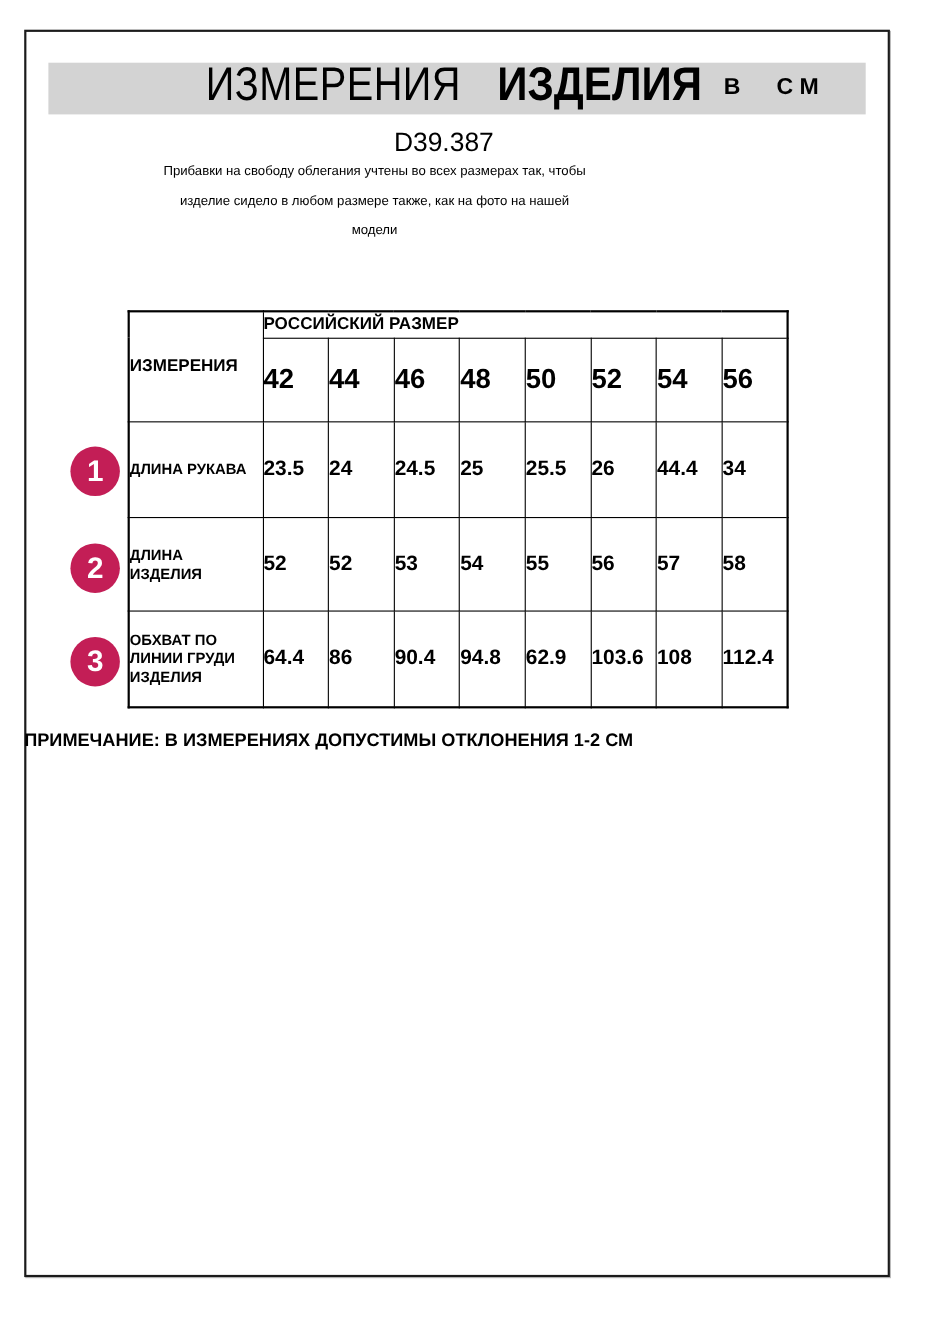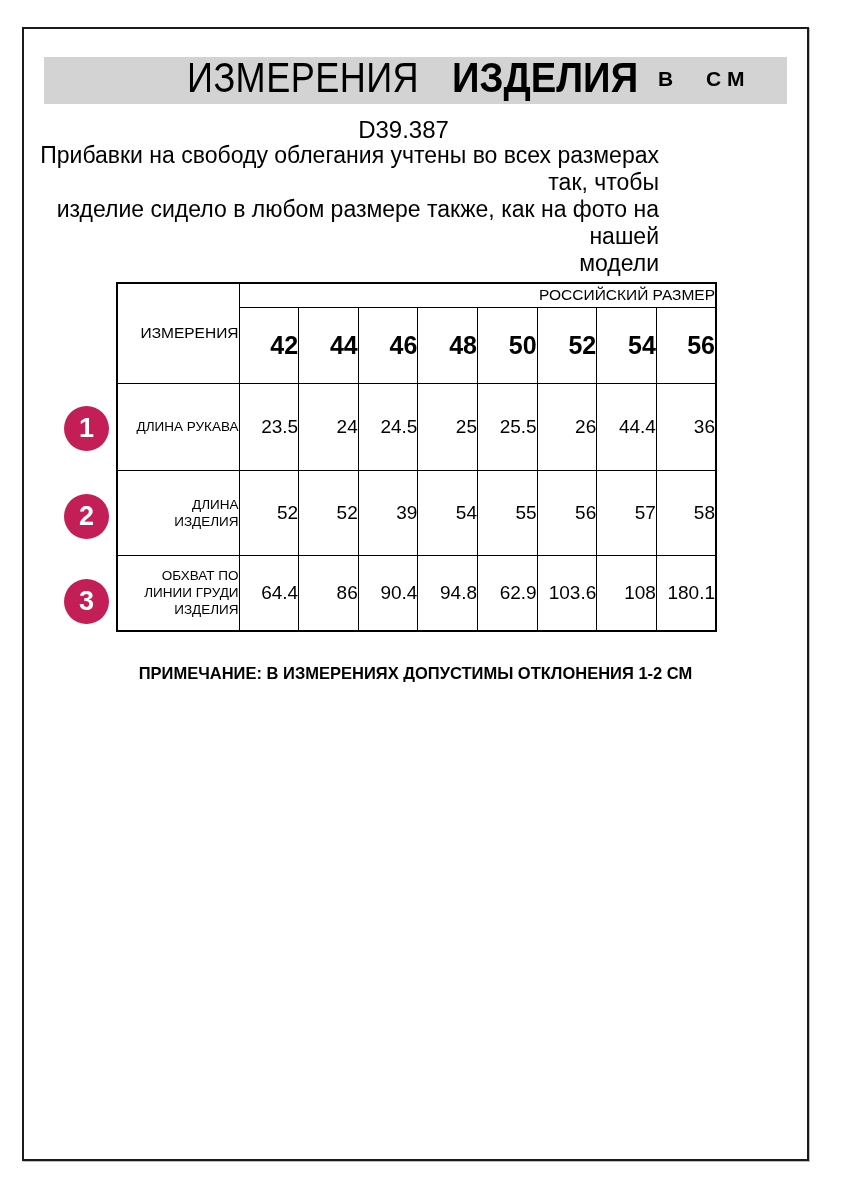--- a/index.html
+++ b/index.html
@@ -20,50 +20,50 @@
   .tw { position:absolute; top:0; line-height:41px; white-space:nowrap; }
   .tw1 { left:143px; font-size:43px; transform:scaleX(.84); transform-origin:0 50%; letter-spacing:.5px; }
   .tw2 { left:408px; font-size:43px; font-weight:bold; transform:scaleX(.89); transform-origin:0 50%; }
   .tw3 { left:614px; top:1px; font-size:21px; line-height:41px; letter-spacing:6px; word-spacing:15px;font-weight:bold; }
   .code {
     position:absolute; left:22px; top:115px; width:699px;
     text-align:center; font-size:24px; line-height:30px;margin-left:32px;
   }
   .desc {
     position:absolute; left:22px; top:142px; width:637px;
-    text-align:right; font-size:23px; line-height:27px; white-space:pre-line;
+    text-align:center; font-size:12px; line-height:27px; white-space:pre-line;
   }
   .size-table {
     position:absolute; left:116px; top:282px; width:601px;
     border-collapse:collapse; table-layout:fixed;
     border:2px solid #000;
   }
-  .size-table td { border:1.5px solid #000; text-align:right; vertical-align:middle; padding:0; }
+  .size-table td { border:1.5px solid #000; text-align:left; vertical-align:middle; padding:0;font-weight:bold; }
   col.c0 { width:122px; }
   tr.hr1 { height:24px; }
   tr.hr2 { height:76px;margin-top:32px; }
   tr.r1 { height:87px;margin-left:32px; }
   tr.r2 { height:85px; }
-  tr.r3 { height:76px; }
+  tr.r3 { height:88px; }
   .meas-h { font-size:15.5px; }
   .group-h { font-size:15.5px; }
   .size-h { font-size:25px; font-weight:bold; }
   .lbl { font-size:13.5px; white-space:pre-line; line-height:17px; }
   .val { font-size:19px; }
   .marker {
     position:absolute; left:64px; width:45px; height:45px; border-radius:50%;
     display:flex; align-items:center; justify-content:center;
     color:#fff; font-size:27px; font-weight:bold;
   }
   .m1 { top:406px; }
   .m2 { top:494px; }
   .m3 { top:579px; }
   .note {
     position:absolute; left:22px; top:663px; width:787px;
-    text-align:center; font-size:16.5px; font-weight:bold; line-height:21px;
+    text-align:left; font-size:16.5px; font-weight:bold; line-height:21px;
   }
 </style>
 </head>
 <body>
 
 <div class="frame"></div>
 
 <div class="title-bar">
   <span class="tw tw1">ИЗМЕРЕНИЯ</span>
   <span class="tw tw2">ИЗДЕЛИЯ</span>
@@ -98,46 +98,46 @@
     </tr>
     <tr class="r1">
       <td class="lbl">ДЛИНА РУКАВА</td>
       <td class="val">23.5</td>
       <td class="val">24</td>
       <td class="val">24.5</td>
       <td class="val">25</td>
       <td class="val">25.5</td>
       <td class="val">26</td>
       <td class="val">44.4</td>
-      <td class="val">36</td>
+      <td class="val">34</td>
     </tr>
     <tr class="r2">
       <td class="lbl">ДЛИНА
 ИЗДЕЛИЯ</td>
       <td class="val">52</td>
       <td class="val">52</td>
-      <td class="val">39</td>
+      <td class="val">53</td>
       <td class="val">54</td>
       <td class="val">55</td>
       <td class="val">56</td>
       <td class="val">57</td>
       <td class="val">58</td>
     </tr>
     <tr class="r3">
       <td class="lbl">ОБХВАТ ПО
 ЛИНИИ ГРУДИ
 ИЗДЕЛИЯ</td>
       <td class="val">64.4</td>
       <td class="val">86</td>
       <td class="val">90.4</td>
       <td class="val">94.8</td>
       <td class="val">62.9</td>
       <td class="val">103.6</td>
       <td class="val">108</td>
-      <td class="val">180.1</td>
+      <td class="val">112.4</td>
     </tr>
   </tbody>
 </table>
 
 <div class="marker m1" style="background: rgb(195, 30, 86);">1</div>
 <div class="marker m2" style="background: rgb(195, 30, 86);">2</div>
 <div class="marker m3" style="background: rgb(195, 30, 86);">3</div>
 
 <div class="note">ПРИМЕЧАНИЕ: В ИЗМЕРЕНИЯХ ДОПУСТИМЫ ОТКЛОНЕНИЯ 1-2 СМ</div>
 

